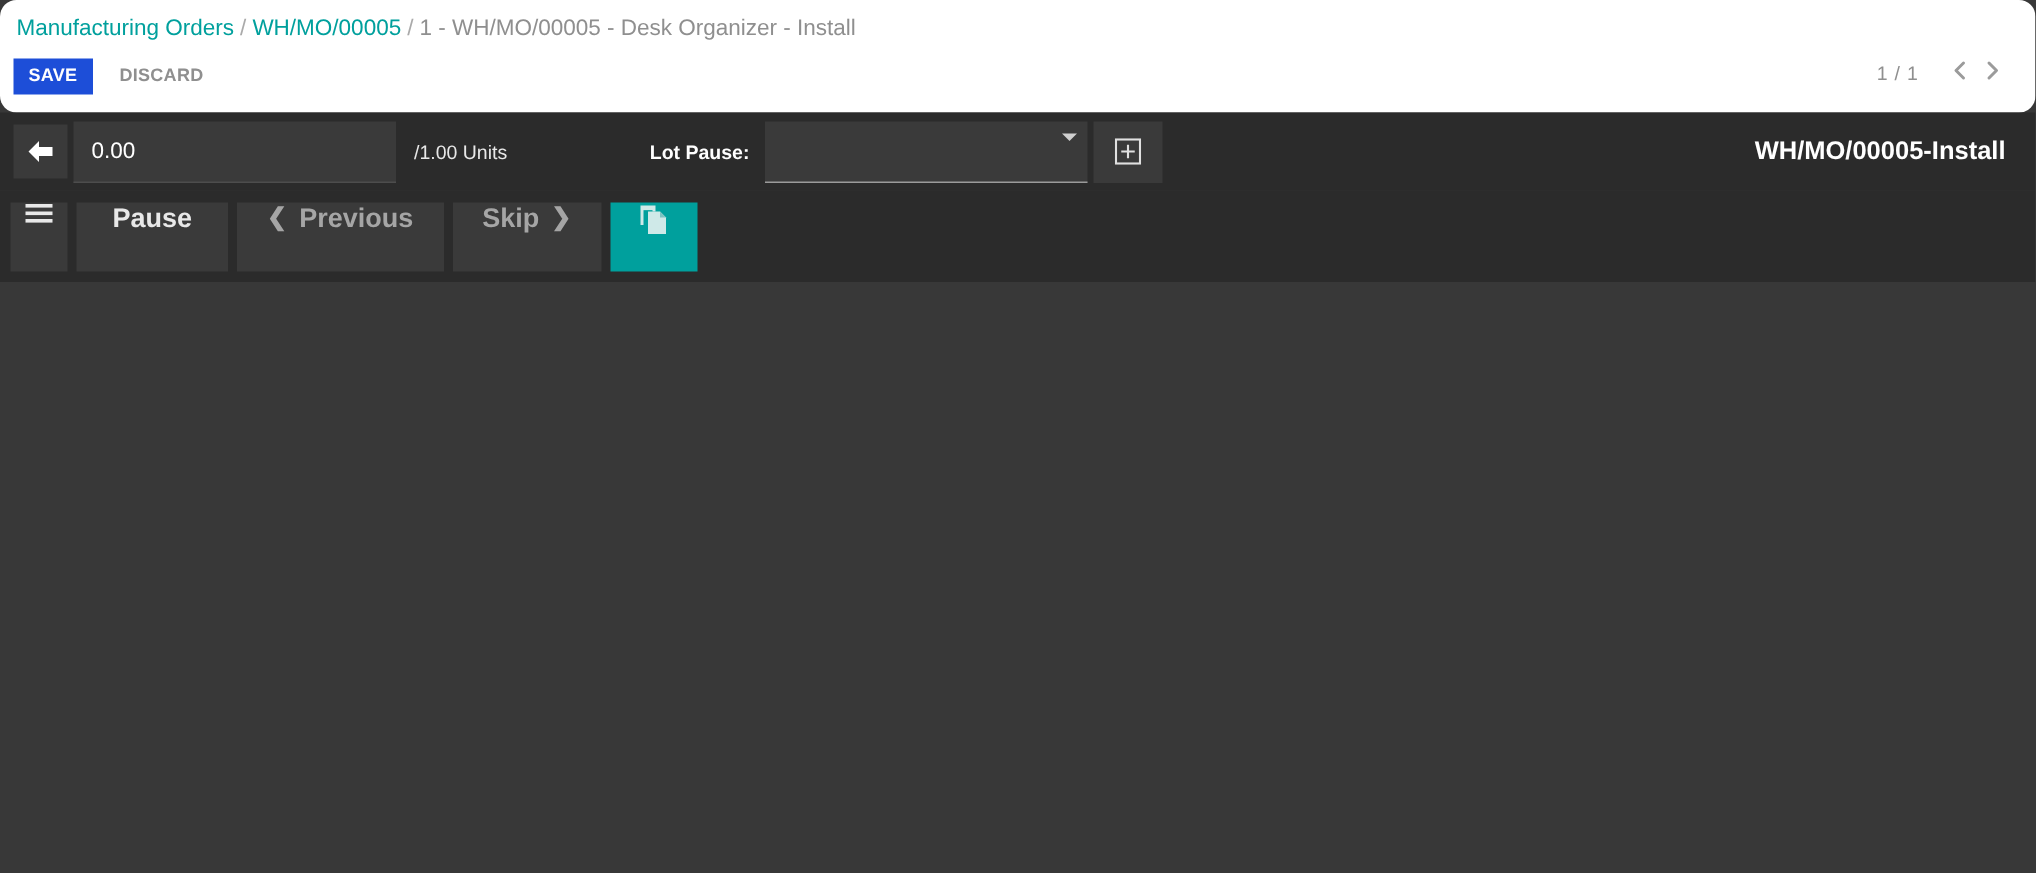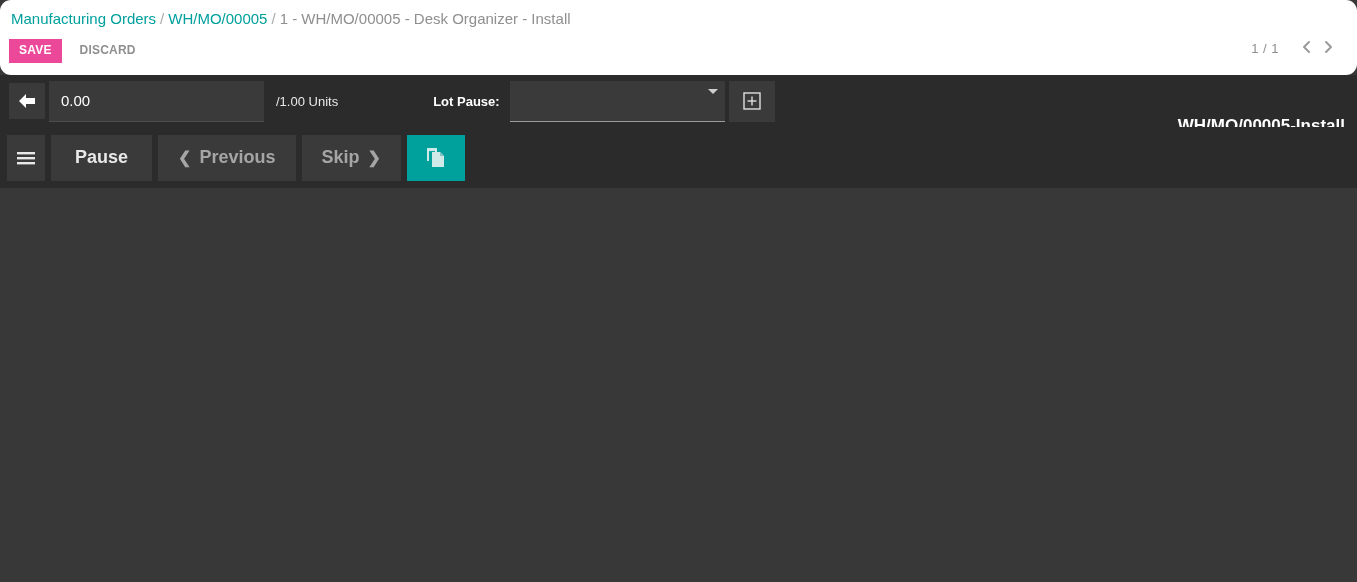--- a/index.html
+++ b/index.html
@@ -42,21 +42,21 @@
   .bc-current { color: #8f8f8f; }
 
   .cp-buttons {
     position: absolute;
     left: 9px;
     top: 39px;
     display: flex;
     align-items: center;
   }
   .btn-save {
-    background: #ec4899;
+    background: #1d4ed8;
     color: #ffffff;
     border: none;
     font-family: "Liberation Sans", sans-serif;
     font-size: 12px;
     font-weight: bold;
     letter-spacing: .2px;
     padding: 5px 10px 6px;
     cursor: pointer;
     line-height: 13px;
   }
@@ -193,28 +193,27 @@
     margin-left: 4px;
     background: #3a3a3a;
     display: flex;
     align-items: center;
     justify-content: center;
     cursor: pointer;
   }
 
   .wo-name {
     position: absolute;
-    right: 12px;
+    right: 20px;
     top: 50%;
     transform: translateY(-50%);
     color: #ffffff;
     font-size: 17px;
     font-weight: bold;
     white-space: nowrap;
-    margin-top: 25px;
   }
 
   
   .tablet-toolbar {
     background: #2b2b2b;
     height: 61px;
     display: flex;
     align-items: center;
     padding: 0 0 0 7px;
     position: relative;
@@ -224,21 +223,20 @@
     background: #3a3a3a;
     border: none;
     height: 46px;
     color: #e8e8e8;
     font-family: "Liberation Sans", sans-serif;
     font-size: 18px;
     font-weight: bold;
     cursor: pointer;
     margin-right: 6px;
     display: flex;
-    align-items: center;
     justify-content: center;
     padding: 0 20px;
     white-space: nowrap;
   }
   .tb-btn.hamburger { width: 38px; padding: 0; }
   .tb-btn.muted { color: #a5a5a5; }
   .tb-btn.pause { padding: 0 24px; }
   .tb-btn.teal {
     background: #00a09d;
     width: 58px;

